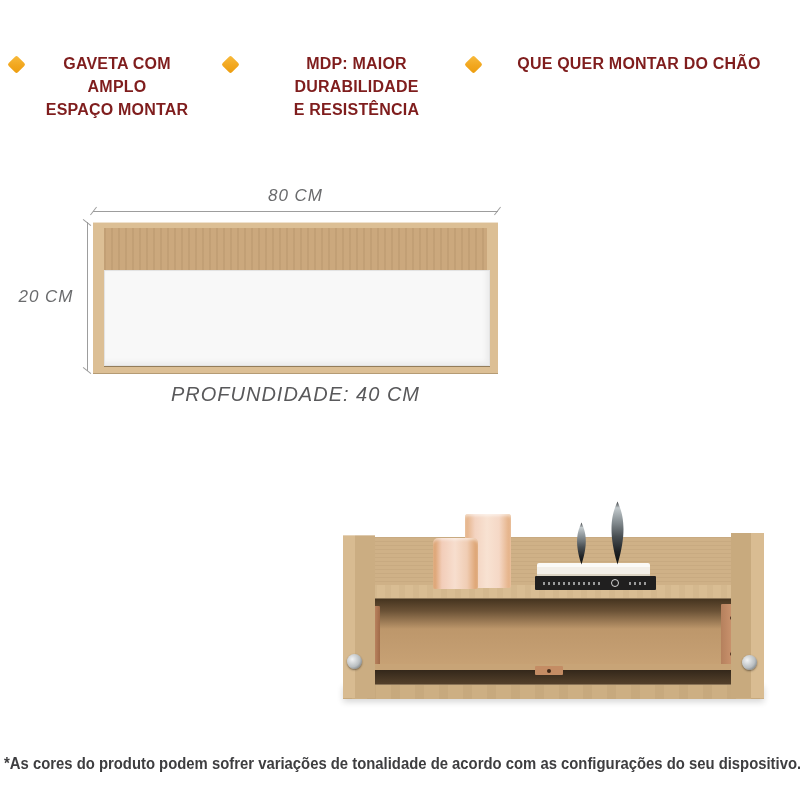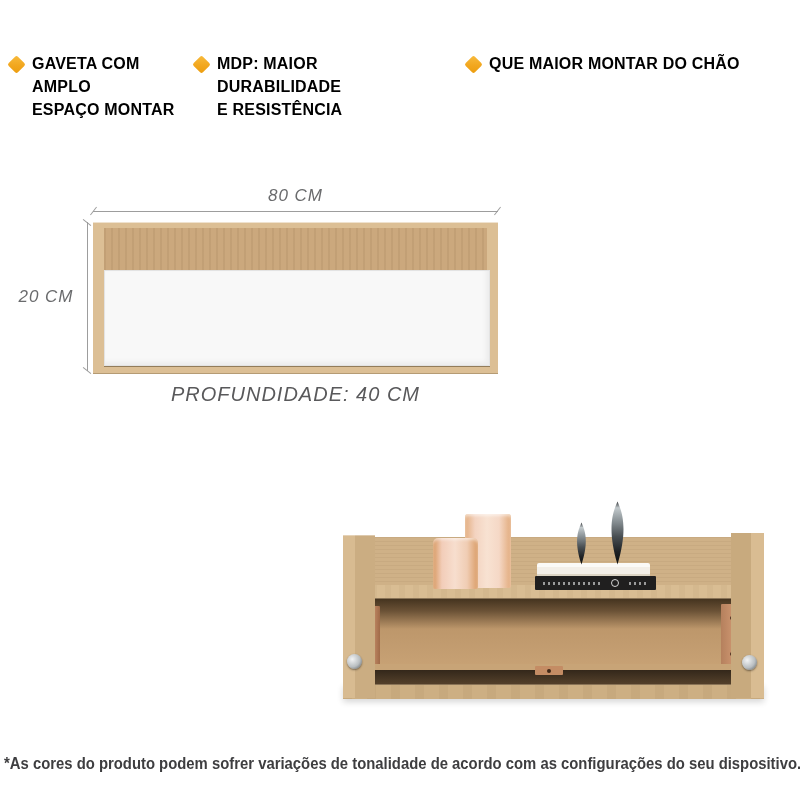--- a/index.html
+++ b/index.html
@@ -5,30 +5,30 @@
   html,body{margin:0;padding:0;}
   body{
     width:800px;height:800px;background:#ffffff;position:relative;overflow:hidden;
     font-family:"Liberation Sans", sans-serif;
   }
   .page{position:absolute;inset:0;background:#fff;}
 
   
   .feature{position:absolute;top:52px;}
   #feature-1{left:10px;width:192px;}
-  #feature-2{left:195px;width:243px;}
+  #feature-2{left:224px;width:243px;}
   #feature-3{left:467px;width:322px;}
   .diamond{
     position:absolute;left:0;top:6px;width:13px;height:13px;border-radius:2px;
     transform:rotate(45deg);
     background:linear-gradient(135deg,#F8BB3D 0%,#F2A71F 55%,#EC9D0E 100%);
   }
   .feature-text{
-    margin-left:22px;font-weight:bold;font-size:16px;
-    line-height:23px;color:#000000;letter-spacing:.2px;
+    margin-left:22px;text-align:center;font-weight:bold;font-size:16px;
+    line-height:23px;color:#7f1d1d;letter-spacing:.2px;
   }
 
   
   .dim-label{position:absolute;color:#6A6B6D;font-size:17px;letter-spacing:1px;font-style:italic;}
   #width-label{left:93px;top:186px;width:405px;text-align:center;}
   #height-label{left:12px;top:287px;width:68px;text-align:center;}
   #depth-label{left:88px;top:383px;width:415px;text-align:center;font-size:20px;color:#59595B;}
 
   .dim-line{position:absolute;background:#9D9D9D;}
   #h-line{left:93px;top:211px;width:405px;height:1px;}
@@ -159,21 +159,21 @@
   <div class="feature" id="feature-2">
     <span class="diamond"></span>
     <div class="feature-text">
       <div>MDP: MAIOR DURABILIDADE</div>
       <div>E RESISTÊNCIA</div>
     </div>
   </div>
   <div class="feature" id="feature-3">
     <span class="diamond"></span>
     <div class="feature-text">
-      <div>QUE MAIOR MONTAR DO CHÃO</div>
+      <div>QUE QUER MONTAR DO CHÃO</div>
     </div>
   </div>
 
   <div class="dim-label" id="width-label">80 CM</div>
   <div class="dim-line" id="h-line"></div>
   <div class="dim-line" id="v-line"></div>
   <div class="dim-label" id="height-label">20 CM</div>
 
   <div id="furniture">
     <div id="furn-back"></div>

